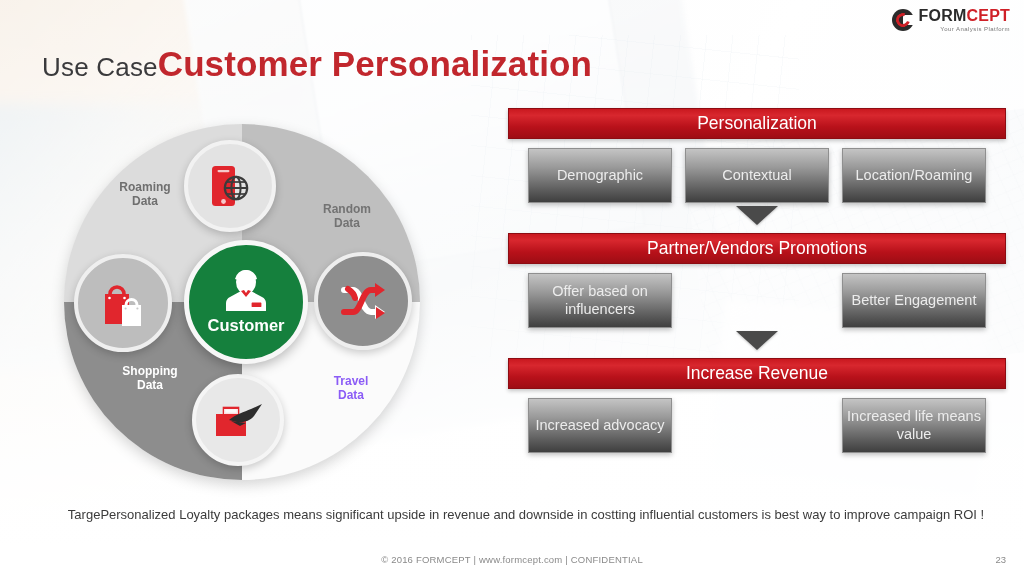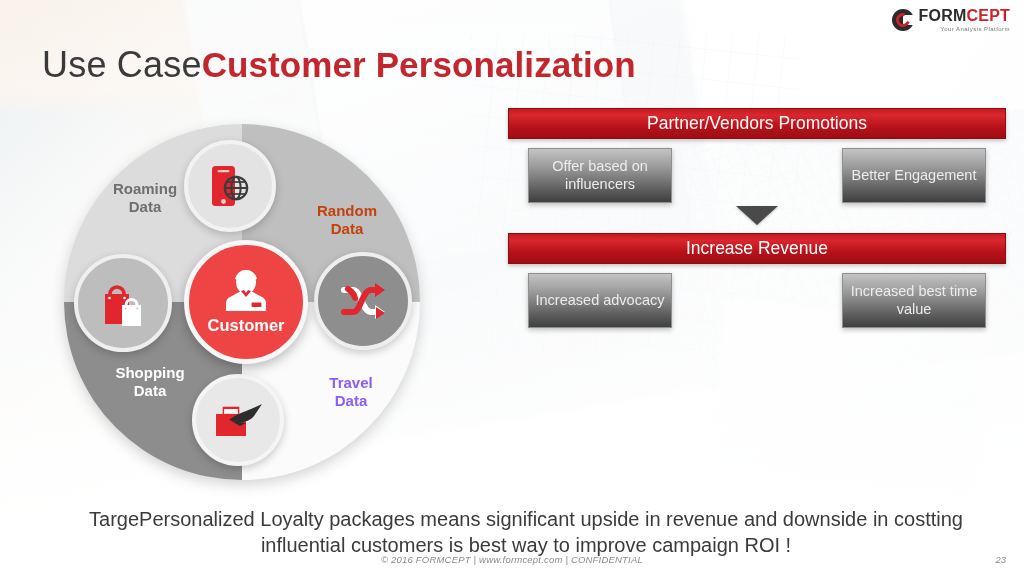--- a/index.html
+++ b/index.html
@@ -91,53 +91,53 @@
     transform: rotate(-28deg);
   }
   .logo-text { line-height:1; }
   .logo-word { font-size:16px; font-weight:bold; letter-spacing:.2px; }
   .logo-word .form { color:#2b2b2b; }
   .logo-word .cept { color:#cf2027; }
   .logo-tag { font-size:6px; color:#777; letter-spacing:.45px; margin-top:2px; text-align:right; }
 
   
   .title { position:absolute; left:42px; top:44px; white-space:nowrap; }
-  .title .t1 { font-size:36px; color:#3a3a3c; font-weight:normal; letter-spacing:.2px; }
+  .title .t1 { font-size:26px; color:#3a3a3c; font-weight:normal; letter-spacing:.2px; }
   .title .t2 { font-size:35px; color:#c1272d; font-weight:bold; letter-spacing:.1px; }
 
   
   .diagram { position:absolute; left:64px; top:124px; width:356px; height:356px; }
   .quad { position:absolute; width:178px; height:178px; }
   .q-tl { left:0;   top:0;   border-radius:178px 0 0 0; background:#dcdcdc; }
   .q-tr { left:178px; top:0; border-radius:0 178px 0 0; background:#bfbfbf; }
   .q-bl { left:0;   top:178px; border-radius:0 0 0 178px; background:#8d8d8d; }
   .q-br { left:178px; top:178px; border-radius:0 0 178px 0; background:#fbfbfb; }
   .diagram .shadow {
     position:absolute; inset:0; border-radius:50%;
     box-shadow: 0 5px 14px rgba(0,0,0,.17);
     pointer-events:none;
   }
-  .q-label { position:absolute; font-size:15px; font-weight:bold; line-height:1.18; text-align:center; }
+  .q-label { position:absolute; font-size:12px; font-weight:bold; line-height:1.18; text-align:center; }
   .lbl-roaming  { left:26px;  top:56px;  width:110px; color:#6f6f6f; }
-  .lbl-random   { left:228px; top:78px;  width:110px; color:#c2410c; }
+  .lbl-random   { left:228px; top:78px;  width:110px; color:#737373; }
   .lbl-shopping { left:28px;  top:240px; width:116px; color:#ffffff; }
   .lbl-travel   { left:232px; top:250px; width:110px; color:#8b5cf6; }
 
   .node {
     position:absolute; border-radius:50%;
     display:flex; align-items:center; justify-content:center;
     box-shadow: 0 3px 8px rgba(0,0,0,.20);
   }
   .n-top    { left:120px; top:16px;  width:92px; height:92px; background:#e3e3e3; border:4px solid #f2f2f2; }
   .n-left   { left:10px;  top:130px; width:98px; height:98px; background:#bdbdbd; border:4px solid #efefef; }
   .n-right  { left:250px; top:128px; width:98px; height:98px; background:#8e8e8e; border:4px solid #eeeeee; }
   .n-bottom { left:128px; top:250px; width:92px; height:92px; background:#e8e8e8; border:4px solid #f5f5f5; }
   .n-center {
     left:120px; top:116px; width:124px; height:124px;
-    background:#ef4444; border:5px solid #f7f7f7;
+    background:#15803d; border:5px solid #f7f7f7;
     flex-direction:column; gap:1px;
     box-shadow: 0 4px 12px rgba(0,0,0,.26);
   }
   .n-center .ctr-label { color:#fff; font-size:16.5px; font-weight:bold; margin-top:2px; }
 
   
   .flow { position:absolute; left:508px; top:108px; width:498px; }
   .bar {
     height:31px; display:flex; align-items:center; justify-content:center;
     color:#ffffff; font-size:17.5px;
@@ -160,24 +160,24 @@
     border-left:21px solid transparent; border-right:21px solid transparent;
     border-top:19px solid #4a4a4a;
     filter: drop-shadow(0 1px 1px rgba(0,0,0,.25));
   }
   .grp { margin-bottom:0; }
   .grp + .grp { margin-top:8px; }
 
   
   .caption {
     position:absolute; left:52px; right:24px; top:506px;
-    text-align:center; font-size:20px; color:#3b3b3b; line-height:1.32;
+    text-align:center; font-size:13px; color:#3b3b3b; line-height:1.32;
   }
   .footer {
-    position:absolute; left:0; right:0; bottom:8px; height:14px;font-style:italic;
+    position:absolute; left:0; right:0; bottom:8px; height:14px;
   }
   .footer .f-text {
     position:absolute; left:50%; transform:translateX(-50%);
     font-size:9.5px; color:#8a8a8a; letter-spacing:.2px; white-space:nowrap;
   }
   .footer .f-page {
     position:absolute; right:18px; font-size:9.5px; color:#8a8a8a;
   }
 </style>
 </head>
@@ -294,35 +294,44 @@
         <path d="M26 25 l-5 -3 -11 6 a7 7 0 0 0 -4 6 v8 h40 v-8 a7 7 0 0 0 -4 -6 l-11 -6 z" fill="#ffffff"></path>
         <path d="M21 22 l5 6 l5 -6 l-3 -1 l-2 3 l-2 -3 z" fill="#e1262d"></path>
         <rect x="31" y="33" width="11" height="5.5" rx="1" fill="#e1262d" stroke="#ffffff" stroke-width="1.2"></rect>
       </svg>
       <div class="ctr-label">Customer</div>
     </div>
   </div>
 
   <div class="flow">
 
+    <div class="grp">
+      <div class="bar">Personalization</div>
+      <div class="boxes">
+        <div class="box">Demographic</div>
+        <div class="box">Contextual</div>
+        <div class="box">Location/Roaming</div>
+      </div>
+      <div class="arrow"></div>
+    </div>
 
     <div class="grp">
       <div class="bar">Partner/Vendors Promotions</div>
       <div class="boxes">
         <div class="box">Offer based on influencers</div>
         <div class="box">Better Engagement</div>
       </div>
       <div class="arrow"></div>
     </div>
 
     <div class="grp">
       <div class="bar">Increase Revenue</div>
       <div class="boxes">
         <div class="box">Increased advocacy</div>
-        <div class="box">Increased best time value</div>
+        <div class="box">Increased life means value</div>
       </div>
     </div>
   </div>
 
   <div class="caption">
     <span>TargePersonalized Loyalty packages means significant upside in revenue and downside in costting influential customers</span>
     <span>is best way to improve campaign ROI !</span>
   </div>
 
   <div class="footer">

